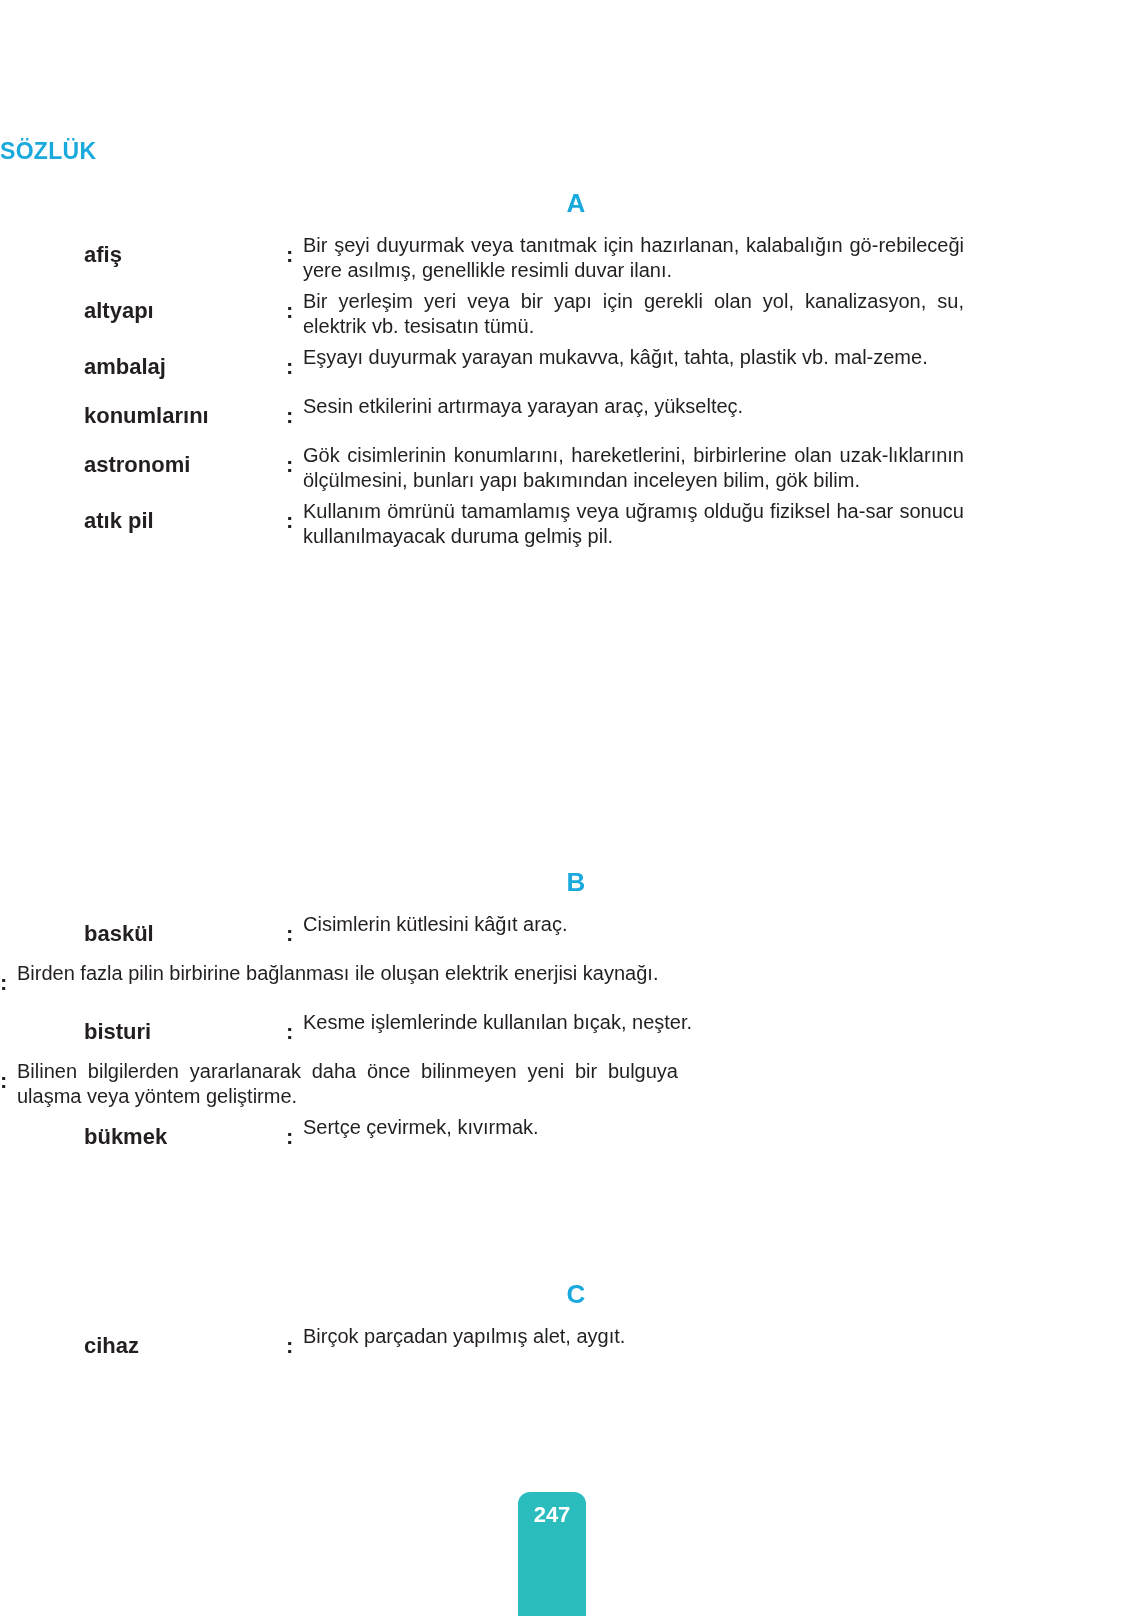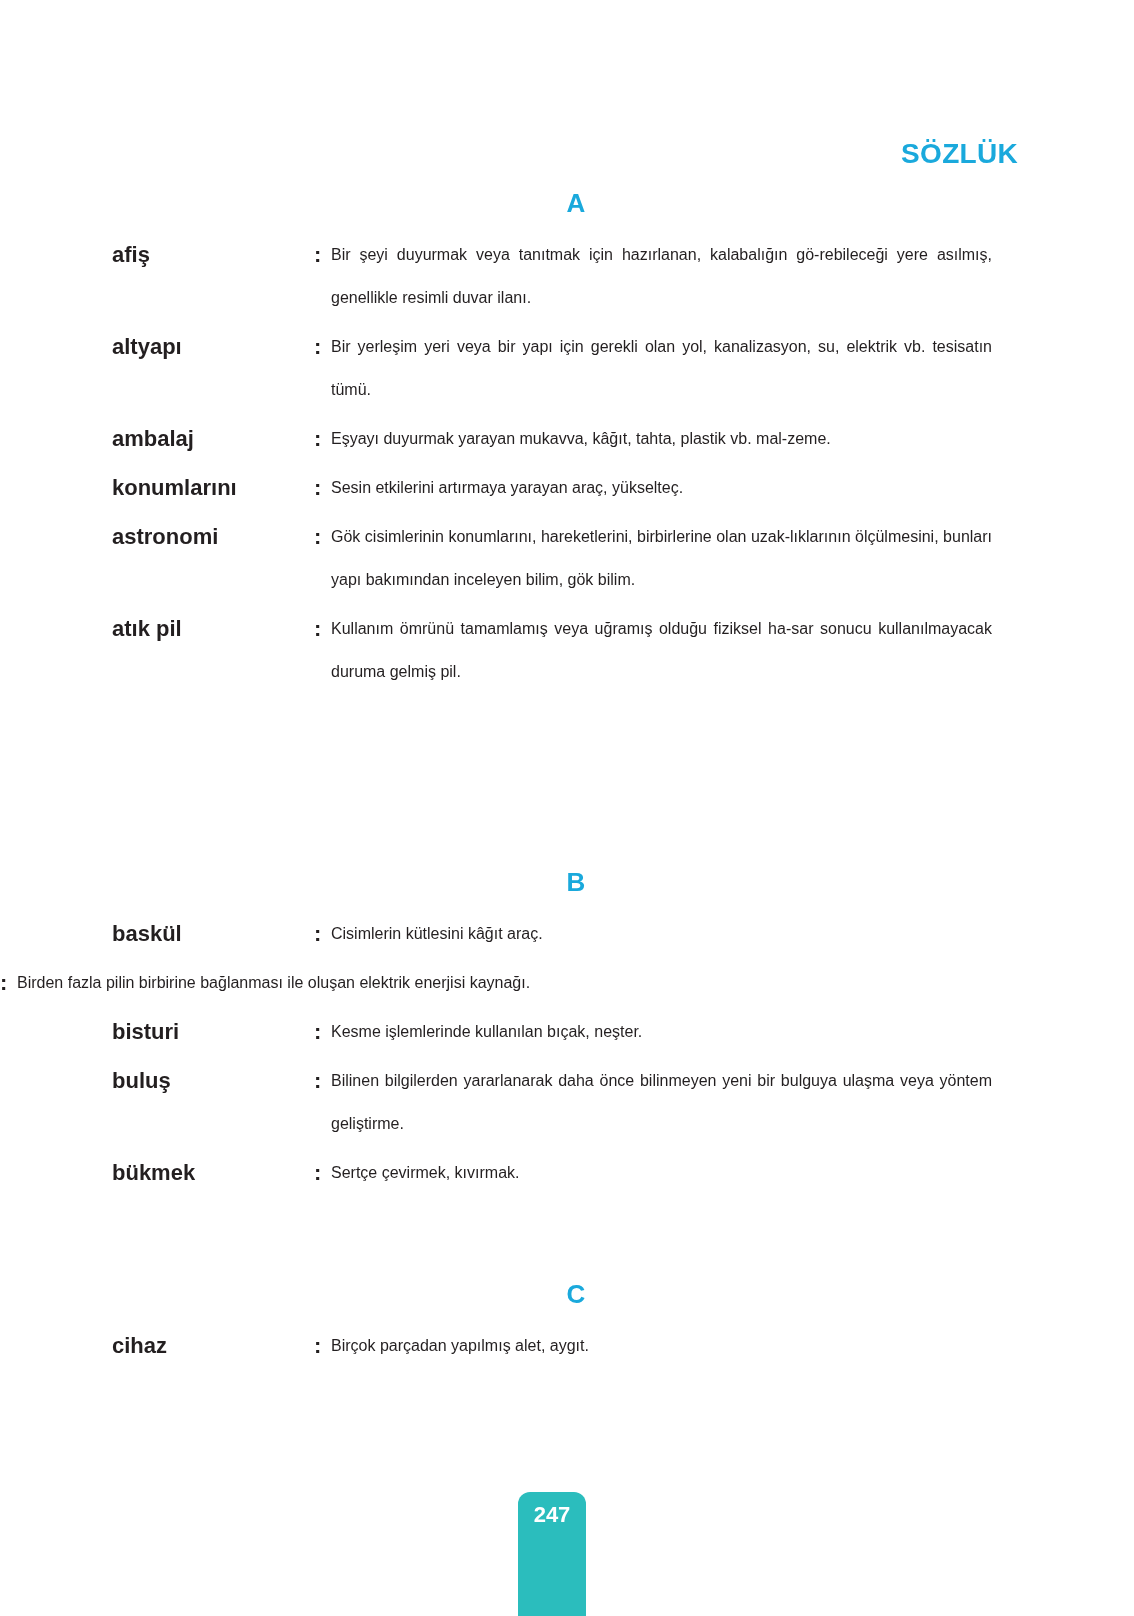--- a/index.html
+++ b/index.html
@@ -13,22 +13,22 @@
       position: relative;
       overflow: hidden;
       font-family: "Liberation Sans", sans-serif;
       color: #231f20;
     }
     .page-title {
       position: absolute;
       top: 138px;
       left: 0;
       width: 1018px;
-      text-align: right;
-      font-size: 28px;
+      text-align: left;
+      font-size: 23px;
       font-weight: bold;
       color: #1aa9dc;
       letter-spacing: 0.3px;
     }
     .section {
       position: absolute;
       left: 0;
       width: 1134px;
     }
     .section-letter {
@@ -43,39 +43,39 @@
     .entries {
       margin-top: 10px;
     }
     .entry {
       display: flex;
       align-items: flex-start;
       margin-bottom: 6px;
     }
     .term {
       width: 202px;
-      padding-left: 112px;
+      padding-left: 84px;
       font-weight: bold;
       font-size: 22px;
       line-height: 43px;
       box-sizing: content-box;
       flex-shrink: 0;
     }
     .colon {
       width: 17px;
       font-weight: bold;
       font-size: 22px;
       line-height: 43px;
       text-align: left;
       flex-shrink: 0;
     }
     .definition {
       width: 661px;
-      font-size: 16px;
-      line-height: 43px;
+      font-size: 20px;
+      line-height: 25px;
       text-align: justify;
       text-align-last: left;
       -webkit-hyphens: none;
       hyphens: none;
     }
     .page-tab {
       position: absolute;
       left: 518px;
       top: 1492px;
       width: 68px;
@@ -142,21 +142,20 @@
     <div class="entry">
       <div class="colon">:</div>
       <div class="definition">Birden fazla pilin birbirine bağlanması ile oluşan elektrik enerjisi kaynağı.</div>
     </div>
     <div class="entry">
       <div class="term">bisturi</div>
       <div class="colon">:</div>
       <div class="definition">Kesme işlemlerinde kullanılan bıçak, neşter.</div>
     </div>
     <div class="entry">
-      <div class="term">buluş</div>
       <div class="colon">:</div>
       <div class="definition">Bilinen bilgilerden yararlanarak daha önce bilinmeyen yeni bir bulguya ulaşma veya yöntem geliştirme.</div>
     </div>
     <div class="entry">
       <div class="term">bükmek</div>
       <div class="colon">:</div>
       <div class="definition">Sertçe çevirmek, kıvırmak.</div>
     </div>
   </div>
 </div>

